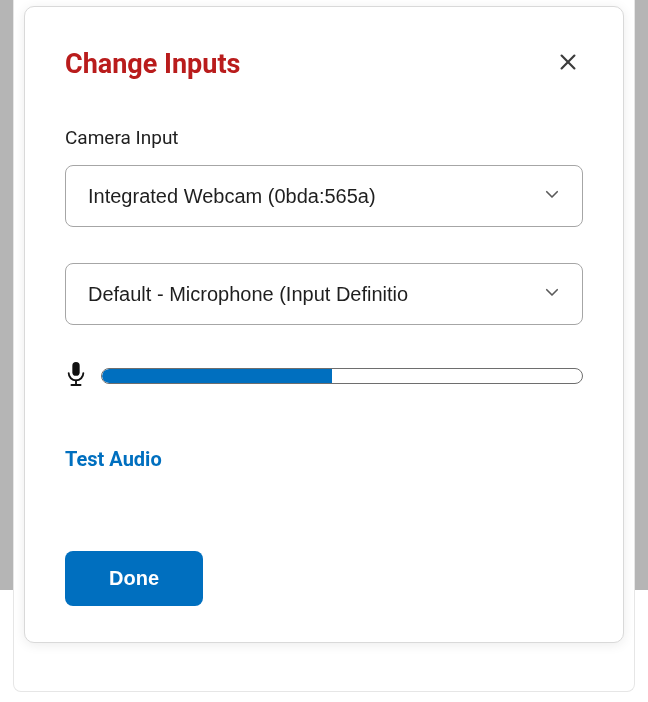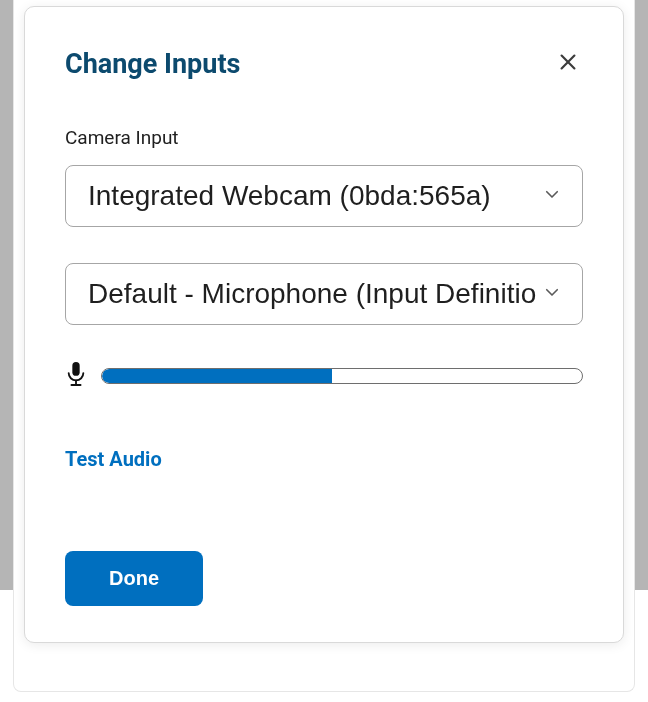--- a/index.html
+++ b/index.html
@@ -52,21 +52,21 @@
     }
     .modal-header {
       display: flex;
       justify-content: space-between;
       align-items: center;
       margin-bottom: 46px;
     }
     .modal-title {
       font-size: 27px;
       font-weight: 700;
-      color: #0c4a6e;
+      color: #b91c1c;
     }
     .close-btn {
       background: none;
       border: none;
       cursor: pointer;
       padding: 4px;
       display: flex;
       align-items: center;
       justify-content: center;
     }
@@ -85,21 +85,21 @@
     .select-wrapper {
       position: relative;
       margin-bottom: 36px;
     }
     .select {
       width: 100%;
       height: 62px;
       border: 1px solid #a6a6a6;
       border-radius: 8px;
       padding: 0 54px 0 22px;
-      font-size: 28px;
+      font-size: 20px;
       color: #1f1f1f;
       background: #fff;
       appearance: none;
       -webkit-appearance: none;
       cursor: pointer;
       text-align: left;
       display: flex;
       align-items: center;
       overflow: hidden;
       white-space: nowrap;

